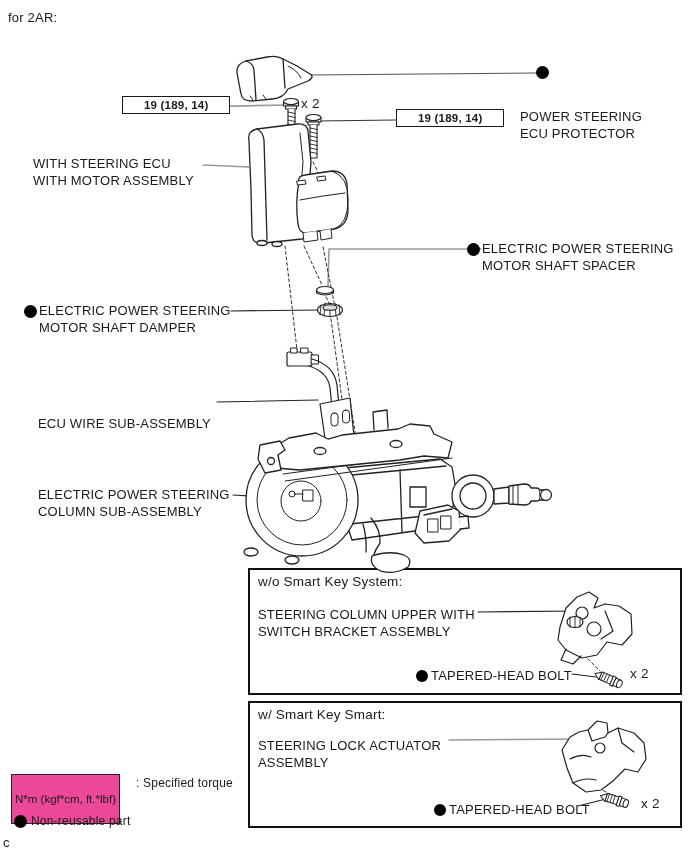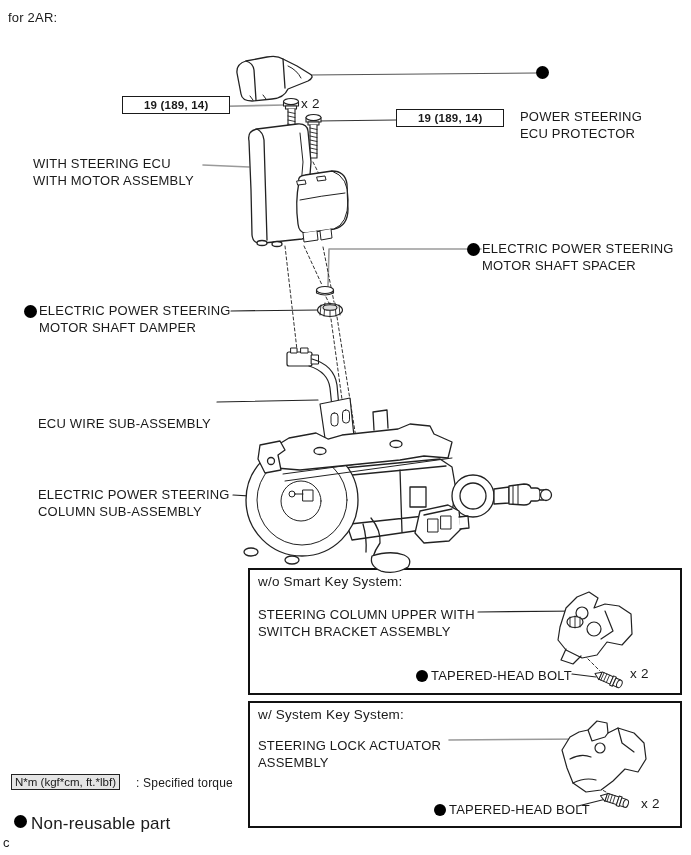--- a/index.html
+++ b/index.html
@@ -7,22 +7,22 @@
         font-family:"Liberation Sans","DejaVu Sans",sans-serif;color:#1a1a1a;}
   #art{position:absolute;left:0;top:0;z-index:1;}
   .txt{position:absolute;z-index:2;white-space:nowrap;letter-spacing:.2px;}
   .lbl{font-size:13px;line-height:17px;}
   .bullet{position:absolute;z-index:2;width:13px;height:13px;border-radius:50%;background:#000;}
   .bullet.sm{width:12px;height:12px;}
   .torque-box{position:absolute;z-index:2;border:1.5px solid #1a1a1a;background:#fff;
               font-size:11.5px;font-weight:bold;padding:2px 21px;letter-spacing:.2px;}
   .section-box{position:absolute;z-index:0;width:430px;height:123px;border:2px solid #111;background:#fff;}
   .sec-title{position:absolute;font-size:13.5px;letter-spacing:.2px;z-index:2;}
-  .legend-sym{position:absolute;z-index:2;border:1px solid #222;padding:1px 3px;
-              font-size:11.5px;letter-spacing:0;background:#e5e5e5;}
+  .legend-sym{position:absolute;z-index:2;border:1px solid #222;padding:18px 3px;
+              font-size:11.5px;letter-spacing:0;background:#ec4899;}
 </style>
 </head>
 <body>
 
 <div id="page">
 
   <svg id="art" width="691" height="855" viewBox="0 0 691 855">
     <g fill="none" stroke="#222" stroke-width="1.3" stroke-linejoin="round" stroke-linecap="round">
 
       <g>
@@ -224,29 +224,29 @@
     <div class="txt lbl" style="left:8px;top:36px;">
       <div>STEERING COLUMN UPPER WITH</div>
       <div>SWITCH BRACKET ASSEMBLY</div>
     </div>
     <div class="bullet sm" style="left:166px;top:100px;"></div>
     <div class="txt lbl" style="left:181px;top:97px;">TAPERED-HEAD BOLT</div>
     <div class="txt" style="left:380px;top:96px;font-size:13.5px;">x 2</div>
   </div>
 
   <div class="section-box" style="left:248px;top:701px;">
-    <div class="sec-title" style="left:8px;top:4px;">w/ System Key System:</div>
+    <div class="sec-title" style="left:8px;top:4px;">w/ Smart Key Smart:</div>
     <div class="txt lbl" style="left:8px;top:34px;">
       <div>STEERING LOCK ACTUATOR</div>
       <div>ASSEMBLY</div>
     </div>
     <div class="bullet sm" style="left:184px;top:101px;"></div>
     <div class="txt lbl" style="left:199px;top:98px;">TAPERED-HEAD BOLT</div>
     <div class="txt" style="left:391px;top:93px;font-size:13.5px;">x 2</div>
   </div>
 
   <div class="legend-sym" style="left:11px;top:774px;">N*m (kgf*cm, ft.*lbf)</div>
   <div class="txt" style="left:136px;top:776px;font-size:12px;">: Specified torque</div>
   <div class="bullet" style="left:14px;top:815px;"></div>
-  <div class="txt" style="left:31px;top:814px;font-size:17px;">Non-reusable part</div>
+  <div class="txt" style="left:31px;top:814px;font-size:12px;">Non-reusable part</div>
 
   <div class="txt" style="left:3px;top:835px;font-size:13px;">c</div>
 </div>
 
 </body></html>

